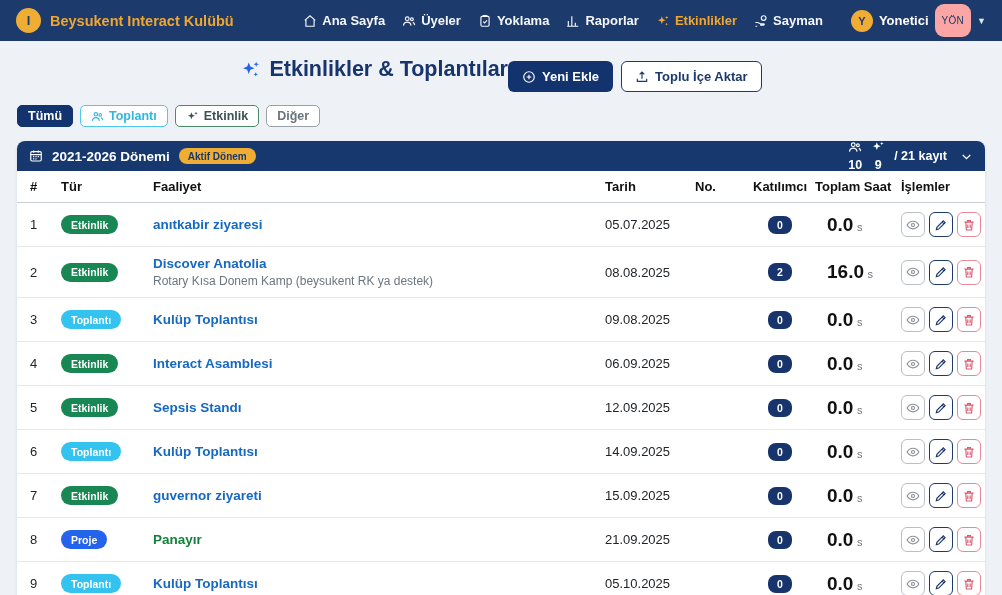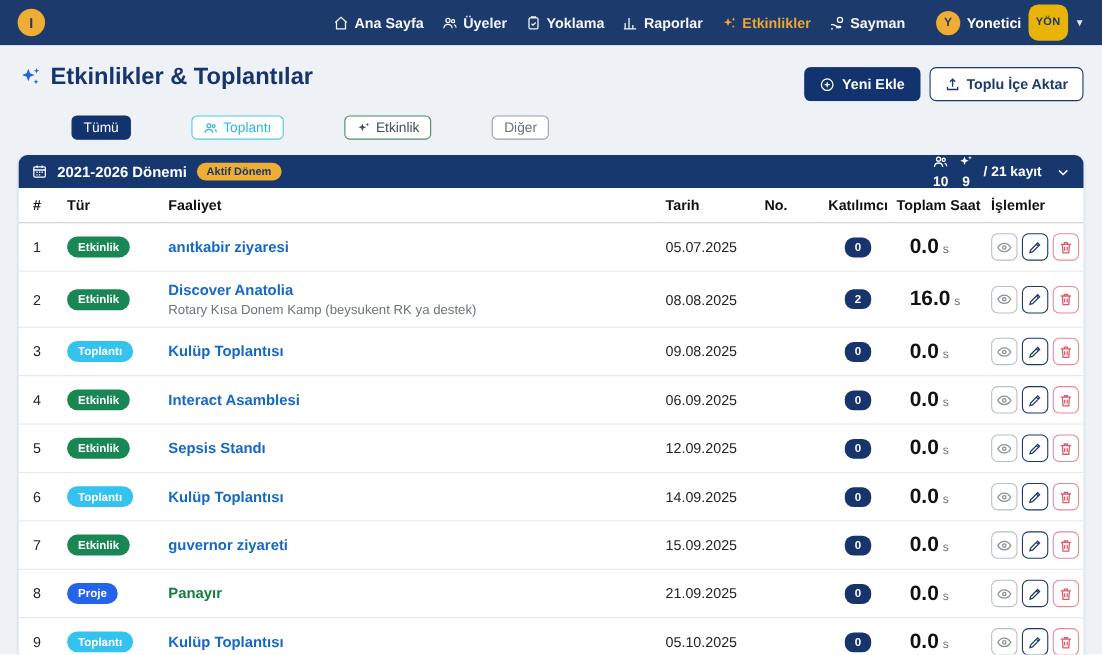--- a/index.html
+++ b/index.html
@@ -30,43 +30,43 @@
   .nav-item svg { width:14px; height:14px; }
   .nav-item.active { color:#f2a62e; }
   .nav-user { display:flex; align-items:center; gap:6px; margin-left:10px; cursor:pointer; }
   .avatar {
     width:22px; height:22px; border-radius:50%; background:#f0ad33;
     color:#1c3a6b; font-weight:bold; font-size:11px;
     display:flex; align-items:center; justify-content:center;
   }
   .user-name { color:#ffffff; font-size:13px; font-weight:600; }
   .role-pill {
-    background:#eab308; color:#1c3a6b; font-size:10px; font-weight:bold;
+    background:#fca5a5; color:#1c3a6b; font-size:10px; font-weight:normal;
     padding:11px 7px; border-radius:9px; letter-spacing:.3px;
   }
   .caret { color:#dfe6f2; font-size:9px; }
 
   
   .main { padding:16px 17px 0 17px; }
-  .page-head { display:flex; align-items:flex-start; justify-content:space-between; }
+  .page-head { display:flex; align-items:flex-start; justify-content:center; }
   .page-title { display:flex; align-items:center; gap:8px; color:#17346d;
     font-size:21.5px; font-weight:bold; }
   .page-title svg { width:21px; height:21px; }
   .head-actions { display:flex; gap:8px; margin-top:4px; }
   .btn { display:flex; align-items:center; gap:6px; border-radius:6px;
     font-size:13px; font-weight:600; padding:7px 13px; cursor:pointer;
     border:1px solid transparent; background:none; font-family:inherit; }
   .btn svg { width:14px; height:14px; }
   .btn-outline { border-color:#1c3a6b; color:#1c3a6b; background:#ffffff; }
   .btn-solid { background:#12336e; color:#ffffff; }
 
   .filters { display:flex; gap:7px; margin-top:13px; }
   .chip { display:flex; align-items:center; gap:5px; border-radius:5px;
-    font-size:12.5px; font-weight:400; padding:3px 10px; cursor:pointer;
-    border:1px solid transparent; background:#ffffff; font-family:inherit;margin-left:48px; }
+    font-size:12.5px; font-weight:700; padding:3px 10px; cursor:pointer;
+    border:1px solid transparent; background:#ffffff; font-family:inherit; }
   .chip svg { width:13px; height:13px; }
   .chip-active { background:#12336e; color:#ffffff; border-color:#12336e; }
   .chip-cyan { border-color:#4fc8ea; color:#31b6e0; }
   .chip-green { border-color:#4d8a6a; color:#3c5252; }
   .chip-gray { border-color:#9aa0a8; color:#6c757d; }
 
   
   .card { margin-top:14px; background:#ffffff; border-radius:8px 8px 0 0;
     box-shadow:0 1px 3px rgba(20,40,80,.12); min-height:460px; }
   .card-header { background:#17386f; border-radius:8px 8px 0 0; height:30px;
@@ -109,20 +109,21 @@
   .btn-view { border:1px solid #b9bfc6; color:#8a9198; }
   .btn-edit { border:1px solid #1c3a6b; color:#1c3a6b; }
   .btn-del  { border:1px solid #e8899a; color:#dd5a70; }
 </style>
 </head>
 <body>
 
 <div class="navbar">
   <div class="brand">
     <div class="brand-logo">I</div>
+    <div class="brand-name">Beysukent Interact Kulübü</div>
   </div>
   <div class="nav-links">
     <div class="nav-item">
       <span>
           <svg viewBox="0 0 24 24" fill="none" stroke="currentColor" stroke-width="2">
             <path d="M3 11l9-8 9 8M5 9.5V21h14V9.5"></path>
           </svg>
         </span>
       <span>Ana Sayfa</span>
     </div>

